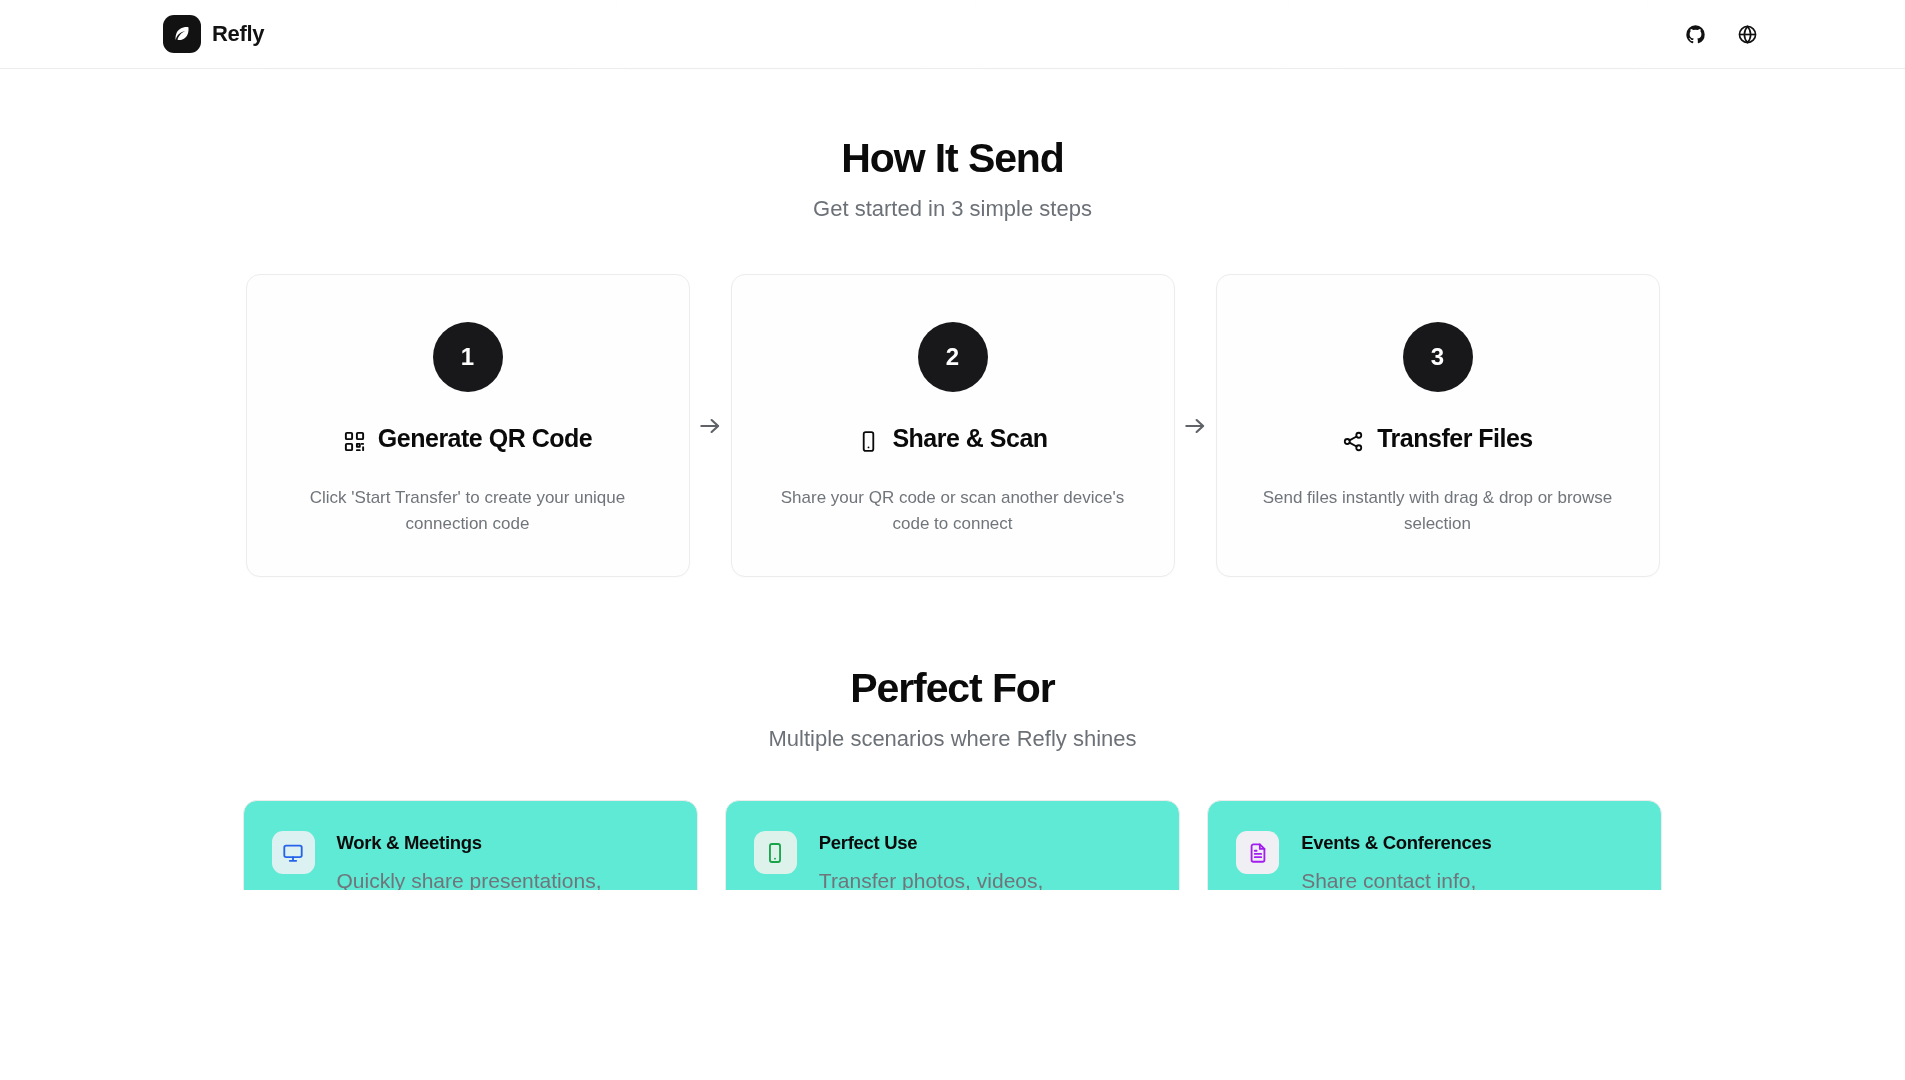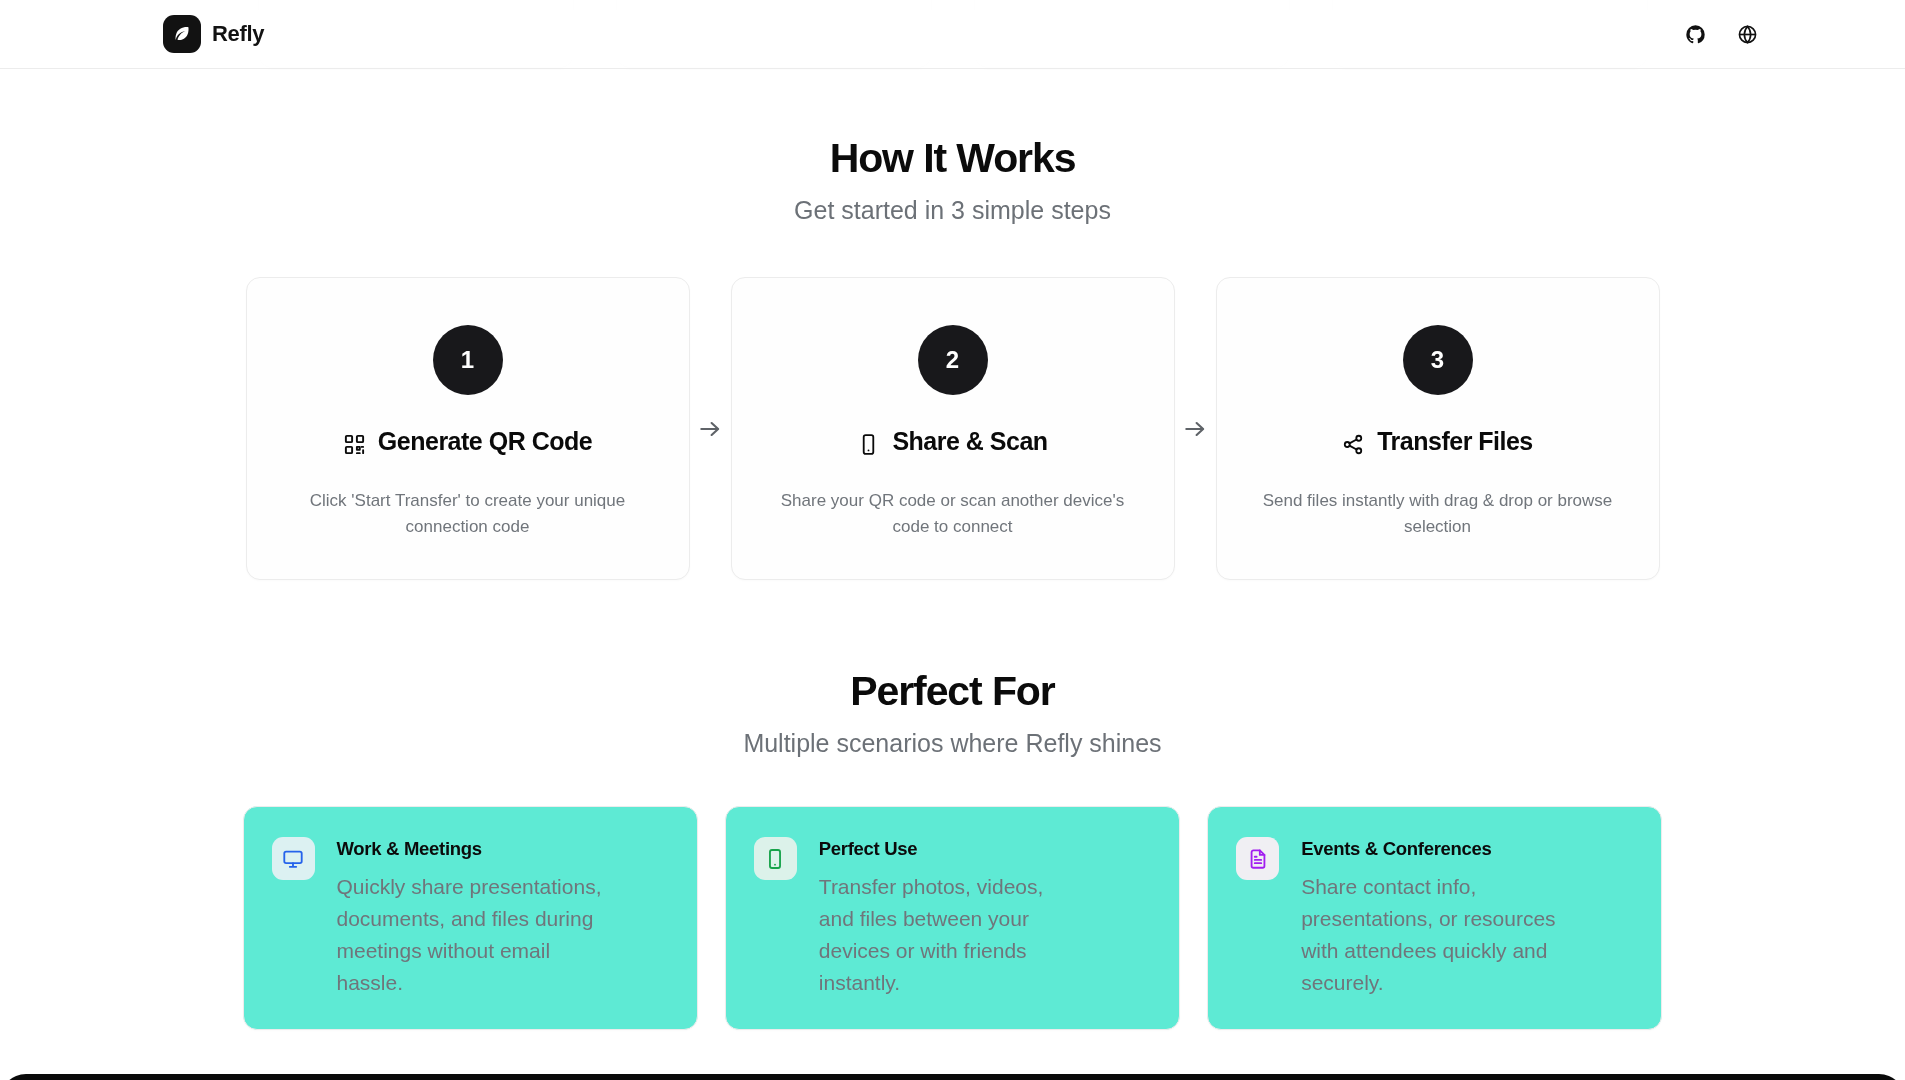--- a/index.html
+++ b/index.html
@@ -7,21 +7,21 @@
     width: 1905px;
     height: 1080px;
     overflow: hidden;
     background: #ffffff;
     font-family: "Liberation Sans", sans-serif;
     -webkit-font-smoothing: antialiased;
   }
   .page {
     position: relative;
     width: 1905px;
-    height: 1080px;
+    height: 890px;
     background: #ffffff;
     overflow: hidden;
   }
 
   
   .peek-row {
     position: absolute;
     top: -52px;
     left: 258px;
     width: 1390px;
@@ -89,21 +89,21 @@
   .section { position: relative; z-index: 2; }
   .section-title {
     text-align: center;
     font-size: 41px;
     font-weight: 700;
     color: #0b0b0b;
     letter-spacing: -1.1px;
   }
   .section-sub {
     text-align: center;
-    font-size: 25px;
+    font-size: 22px;
     color: #6c7177;
     margin-top: 14px;
     font-weight: 400;
   }
 
   
   #how { padding-top: 135px; }
   .steps {
     margin: 52px auto 0;
     width: 1414px;
@@ -244,21 +244,21 @@
         <svg width="21" height="21" viewBox="0 0 24 24" fill="none" stroke="currentColor" stroke-width="1.9" aria-hidden="true">
           <circle cx="12" cy="12" r="9.2"></circle>
           <path d="M2.9 12h18.2"></path>
           <path d="M12 2.8c2.4 2.6 3.6 5.8 3.6 9.2s-1.2 6.6-3.6 9.2c-2.4-2.6-3.6-5.8-3.6-9.2s1.2-6.6 3.6-9.2z"></path>
         </svg>
       </span>
     </div>
   </div>
 
   <div class="section" id="how">
-    <h2 class="section-title">How It Works</h2>
+    <h2 class="section-title">How It Send</h2>
     <p class="section-sub">Get started in 3 simple steps</p>
 
     <div class="steps">
 
       <div class="step-card">
         <div class="step-badge">1</div>
         <div class="step-head">
           <span class="ic">
             <svg width="23" height="23" viewBox="0 0 24 24" fill="none" stroke="currentColor" stroke-width="2" stroke-linecap="round" stroke-linejoin="round" aria-hidden="true">
               <rect x="3" y="3" width="6.5" height="6.5" rx="1"></rect>

